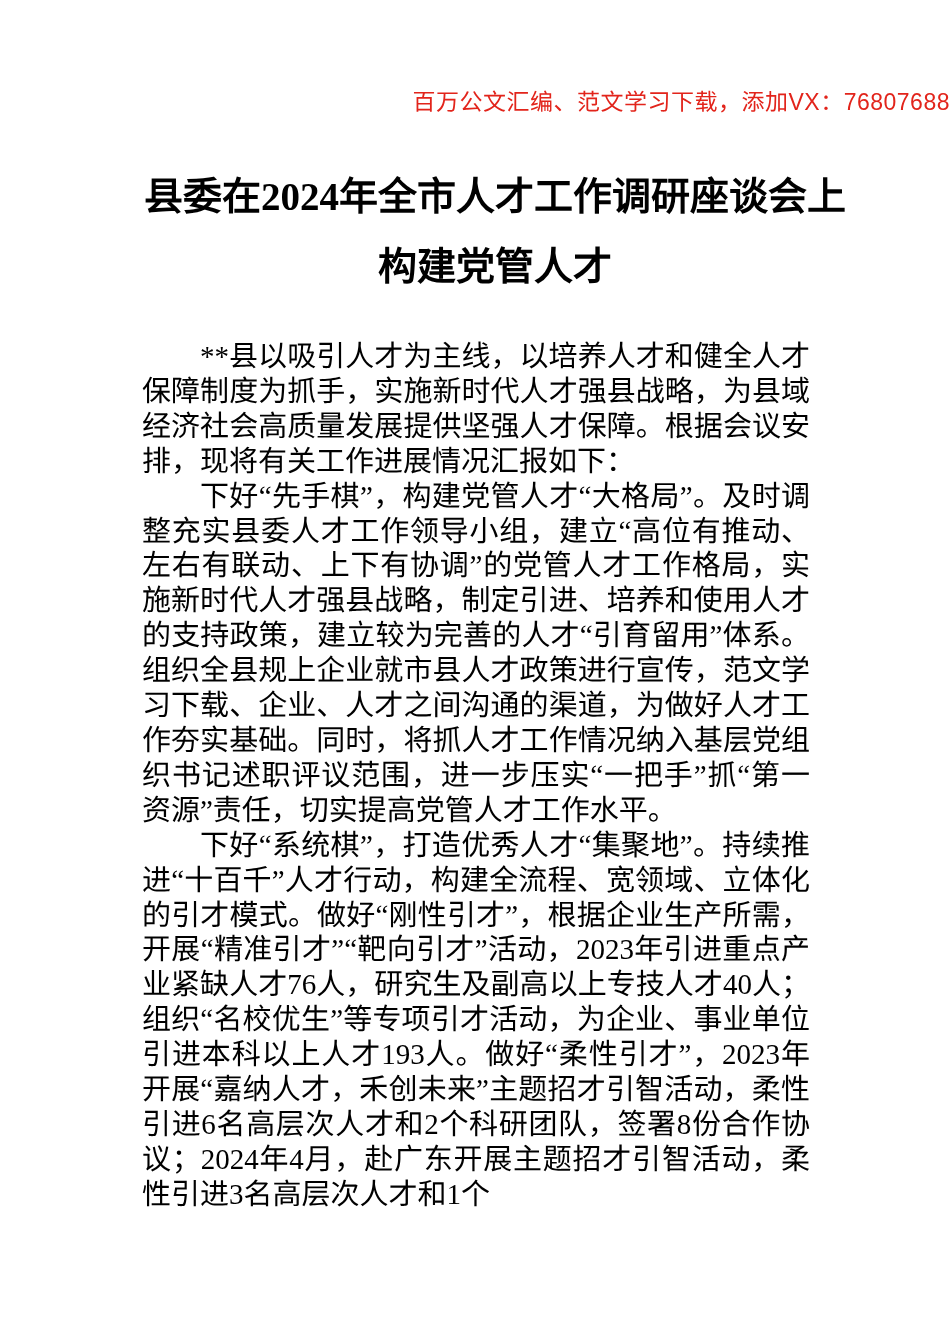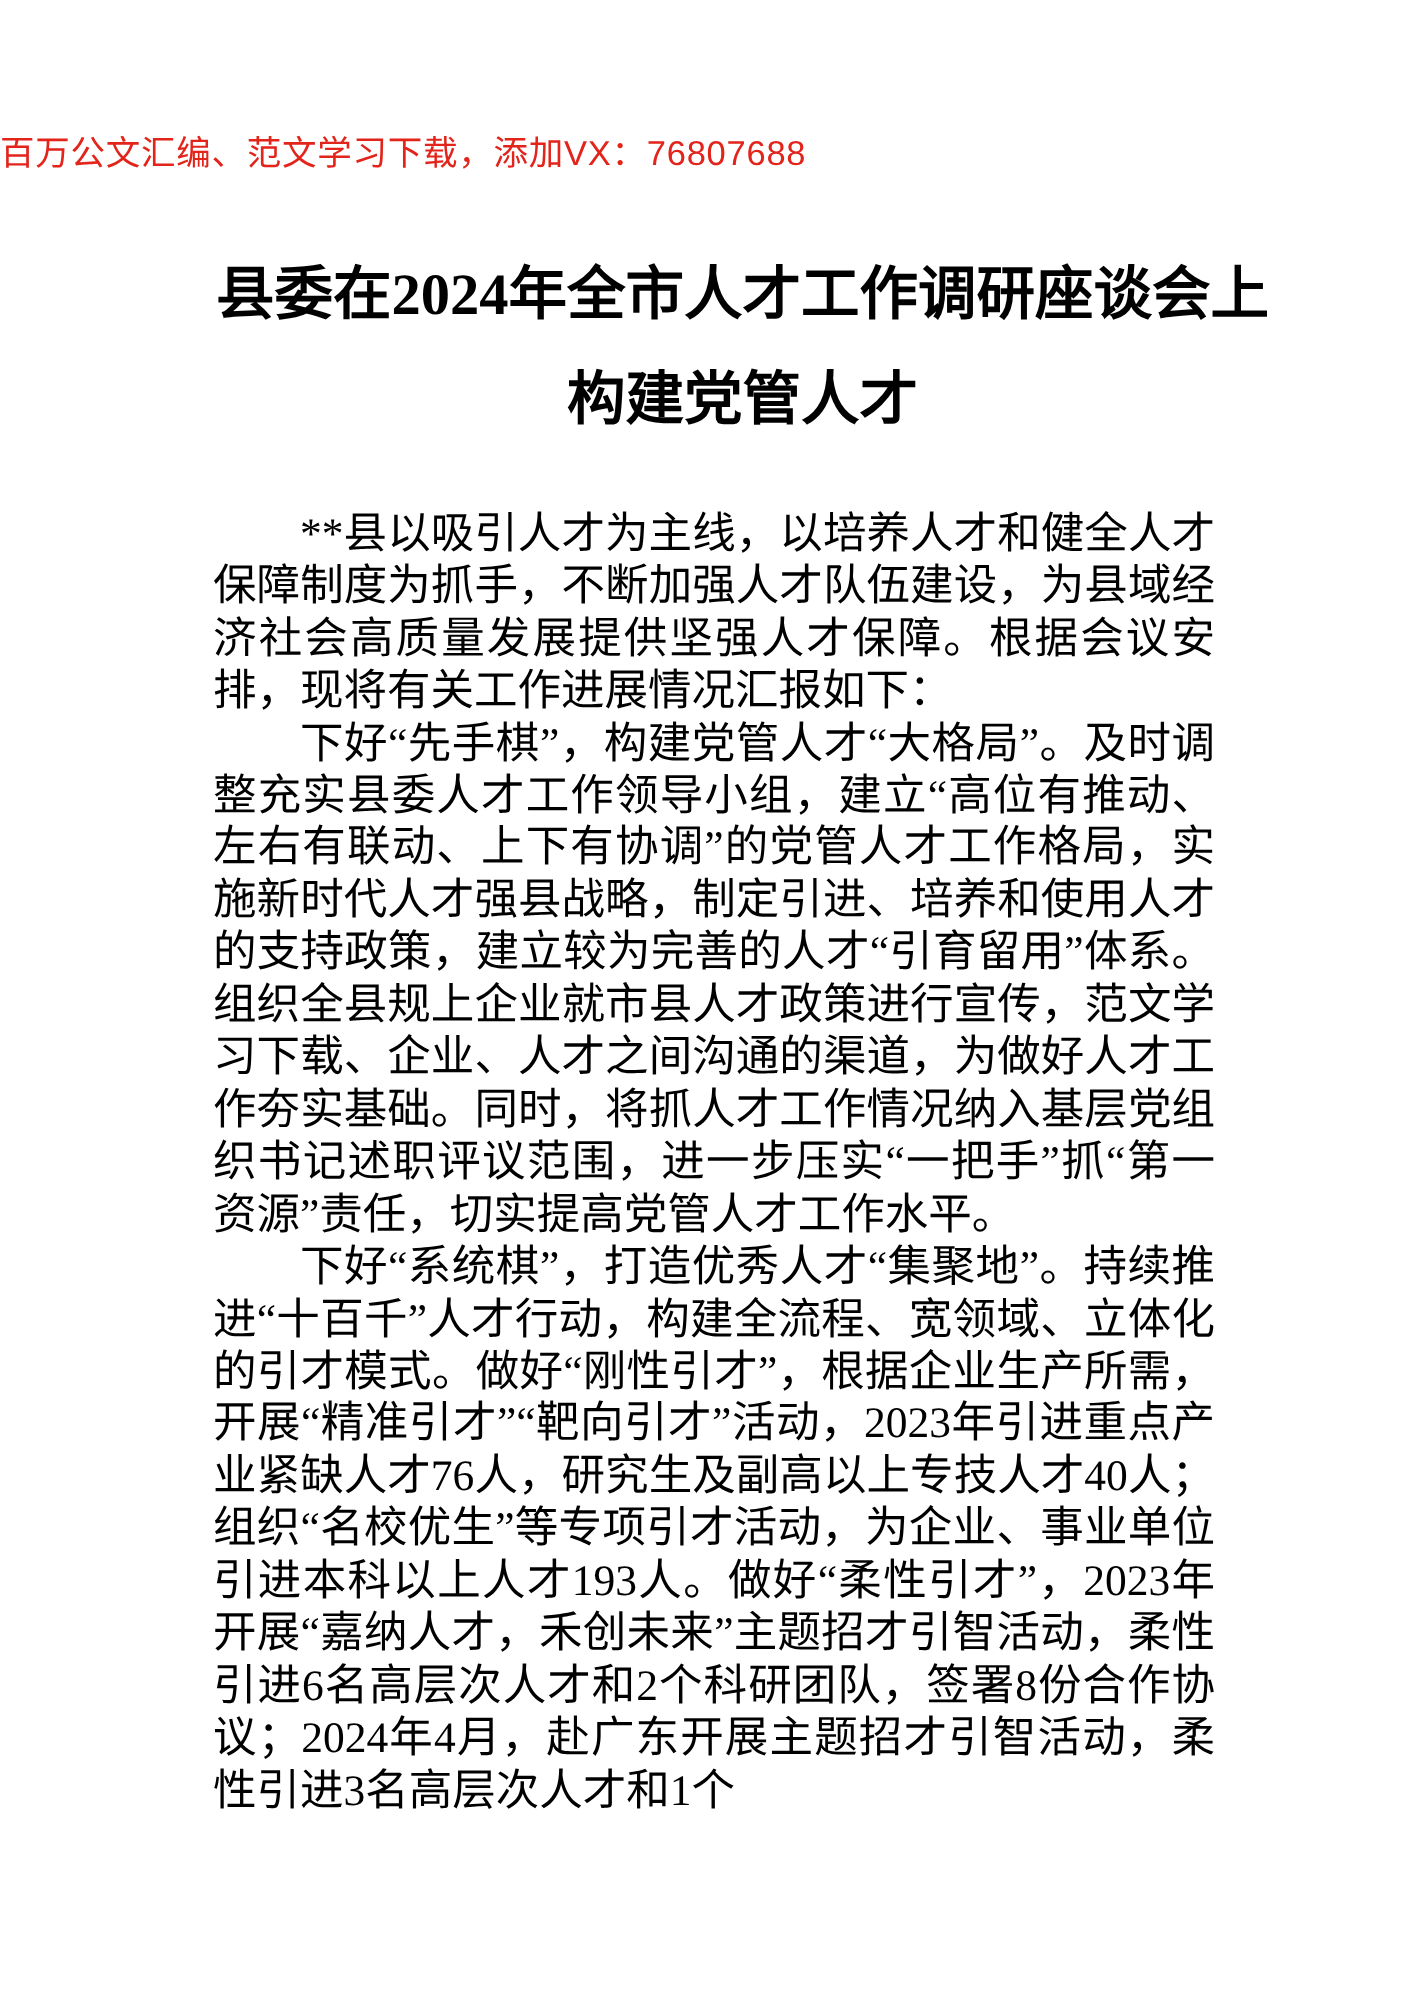--- a/index.html
+++ b/index.html
@@ -14,21 +14,21 @@
     background: #ffffff;
     overflow: hidden;
     color: #000000;
     font-family: "Liberation Serif", "DejaVu Serif", serif;
   }
   .promo-banner {
     position: absolute;
     top: 83px;
     left: 0;
     width: 100%;
-    text-align: left;
+    text-align: right;
     font-family: "Liberation Sans", "DejaVu Sans", sans-serif;
     font-size: 23px;
     font-weight: 400;
     letter-spacing: 0.5px;
     color: #e2241b;
     white-space: nowrap;
   }
   .doc-title {
     position: absolute;
     top: 162px;
@@ -66,18 +66,18 @@
 <div class="page">
 
   <div class="promo-banner">百万公文汇编、范文学习下载，添加VX：76807688</div>
 
   <div class="doc-title">
     <div>县委在2024年全市人才工作调研座谈会上</div>
     <div>构建党管人才</div>
   </div>
 
   <div class="doc-body">
-    <p class="indent">**县以吸引人才为主线，以培养人才和健全人才保障制度为抓手，不断加强人才队伍建设，为县域经济社会高质量发展提供坚强人才保障。根据会议安排，现将有关工作进展情况汇报如下：</p>
+    <p class="indent">**县以吸引人才为主线，以培养人才和健全人才保障制度为抓手，实施新时代人才强县战略，为县域经济社会高质量发展提供坚强人才保障。根据会议安排，现将有关工作进展情况汇报如下：</p>
     <p class="indent">下好“先手棋”，构建党管人才“大格局”。及时调整充实县委人才工作领导小组，建立“高位有推动、左右有联动、上下有协调”的党管人才工作格局，实施新时代人才强县战略，制定引进、培养和使用人才的支持政策，建立较为完善的人才“引育留用”体系。组织全县规上企业就市县人才政策进行宣传，范文学习下载、企业、人才之间沟通的渠道，为做好人才工作夯实基础。同时，将抓人才工作情况纳入基层党组织书记述职评议范围，进一步压实“一把手”抓“第一资源”责任，切实提高党管人才工作水平。</p>
     <p class="indent">下好“系统棋”，打造优秀人才“集聚地”。持续推进“十百千”人才行动，构建全流程、宽领域、立体化的引才模式。做好“刚性引才”，根据企业生产所需，开展“精准引才”“靶向引才”活动，2023年引进重点产业紧缺人才76人，研究生及副高以上专技人才40人；组织“名校优生”等专项引才活动，为企业、事业单位引进本科以上人才193人。做好“柔性引才”，2023年开展“嘉纳人才，禾创未来”主题招才引智活动，柔性引进6名高层次人才和2个科研团队，签署8份合作协议；2024年4月，赴广东开展主题招才引智活动，柔性引进3名高层次人才和1个</p>
   </div>
 
 </div>
 
 </body></html>

